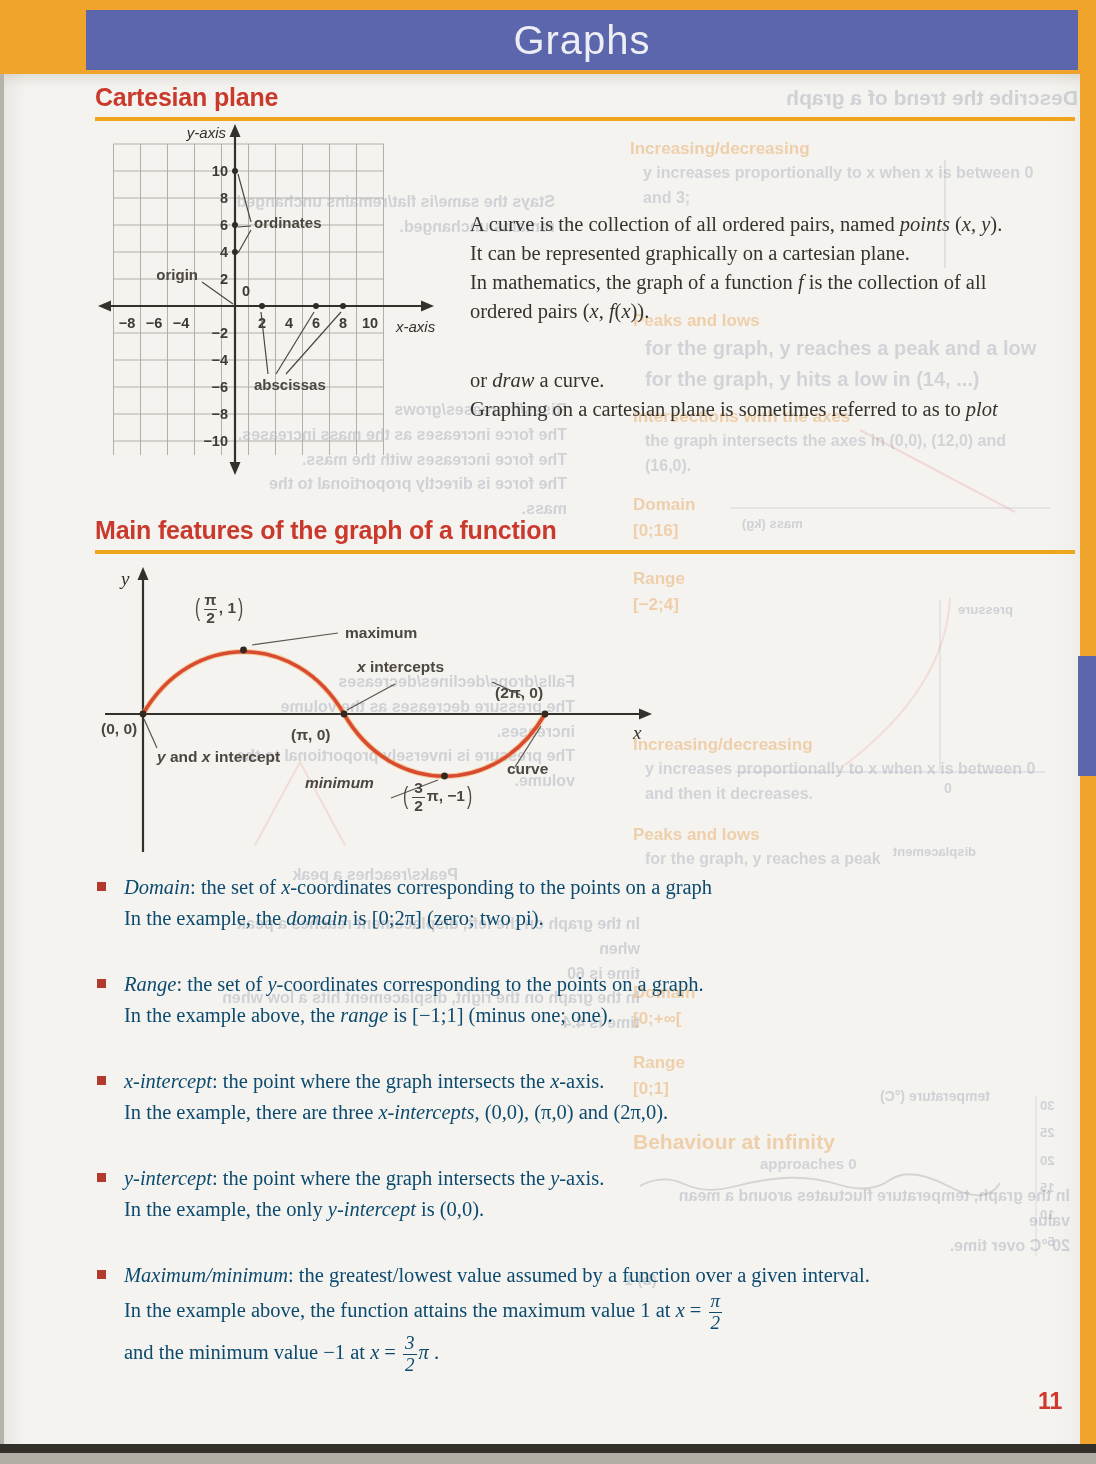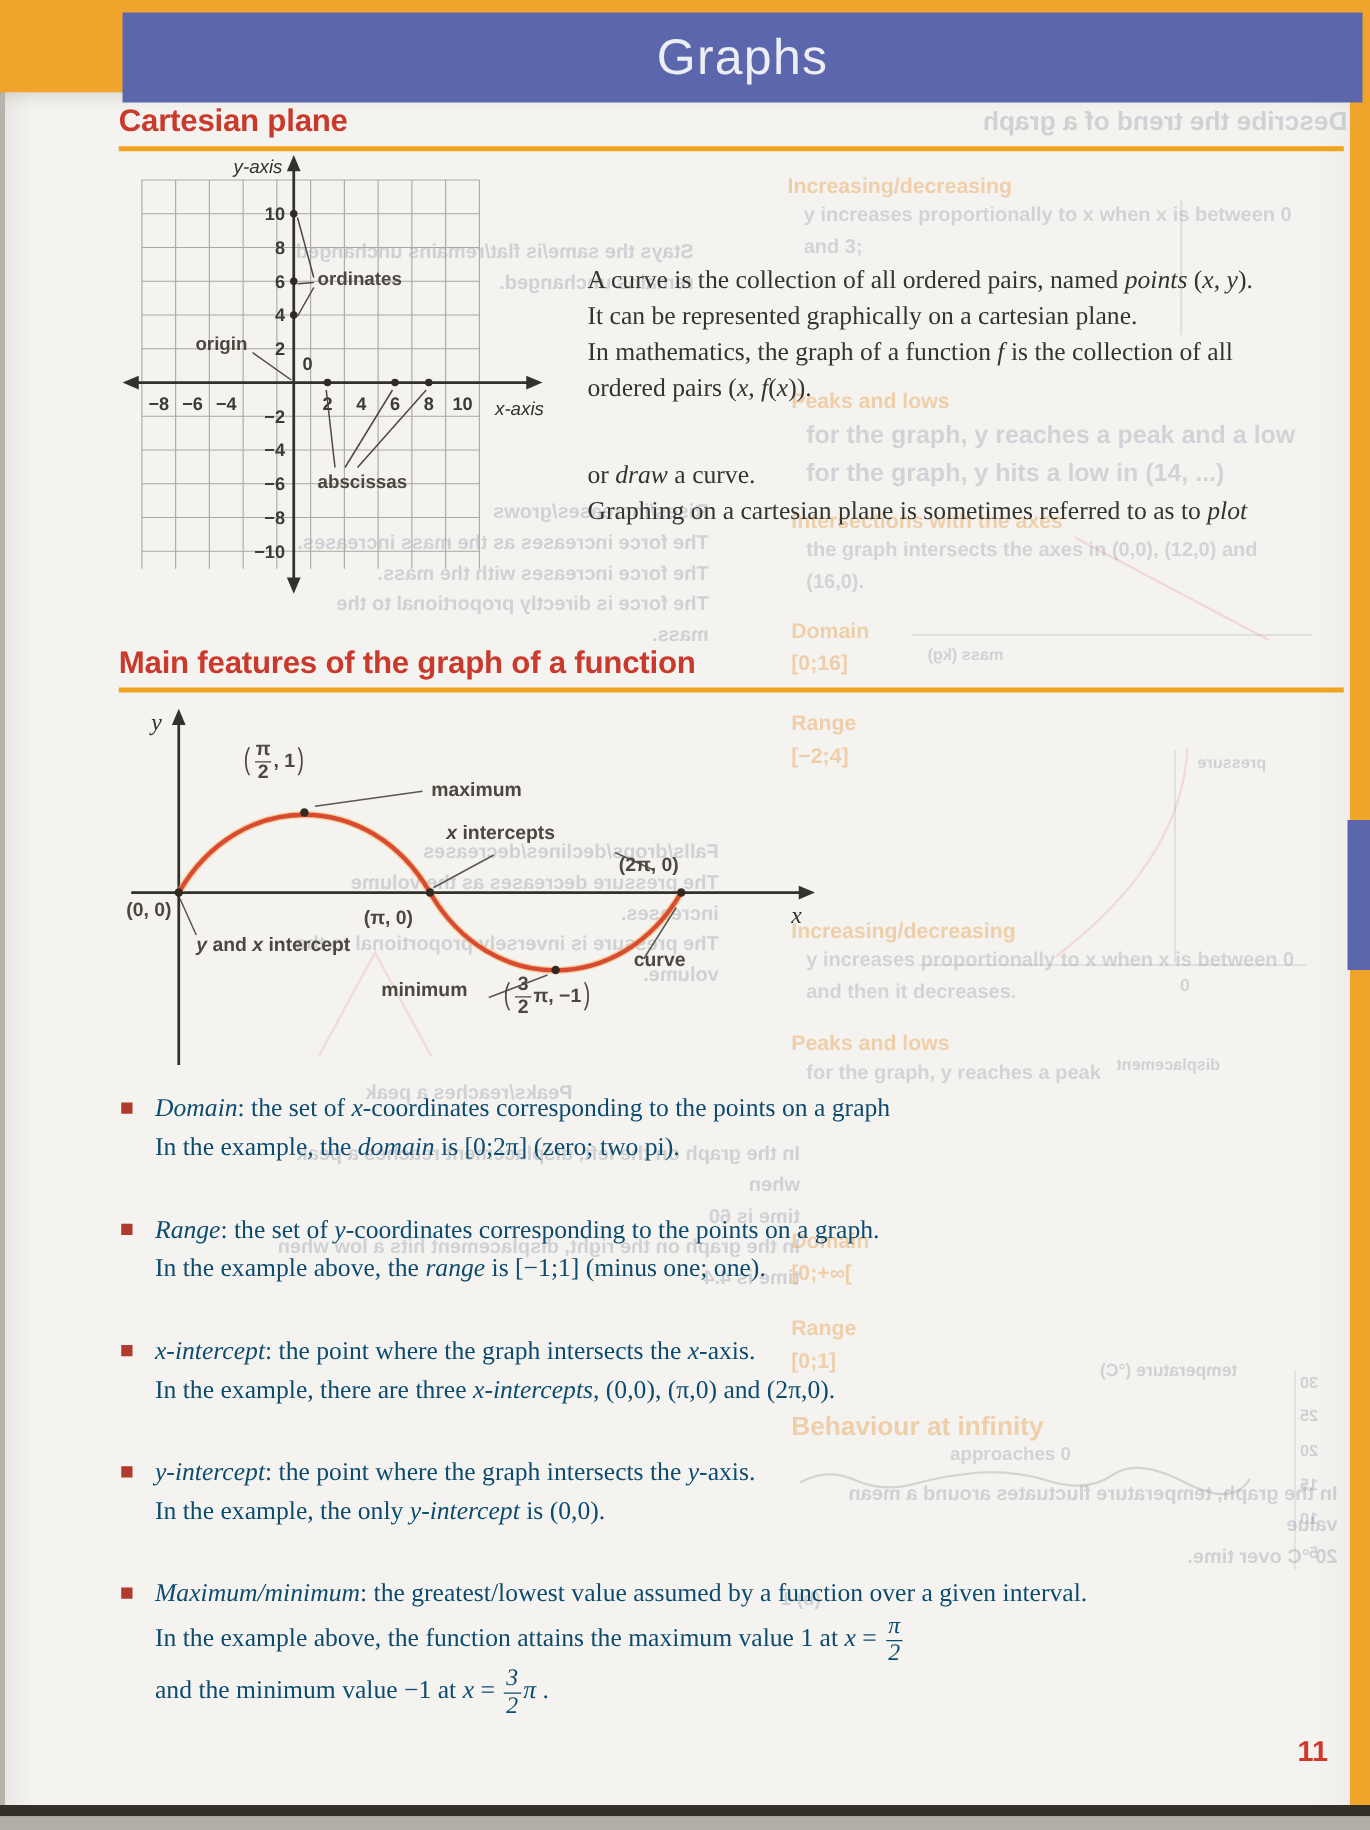--- a/index.html
+++ b/index.html
@@ -6,22 +6,22 @@
   .photo{position:relative;width:1096px;height:1464px;overflow:hidden;background:#b7b3ab;
          font-family:"Liberation Sans",sans-serif;}
   .orange-top{position:absolute;left:0;top:0;width:1096px;height:74px;background:#f0a42c;}
   .orange-right{position:absolute;left:1078px;top:0;width:18px;height:1450px;background:#f0a42c;}
   .page{position:absolute;left:4px;top:74px;width:1076px;height:1372px;
         background:linear-gradient(90deg,#e9e8e4 0,#f4f3f0 22px,#f4f3f0 97%,#efeeea 100%);
         box-shadow:inset 0 14px 14px -12px rgba(120,110,90,.25);}
   .bottom-dark{position:absolute;left:0;top:1444px;width:1096px;height:9px;background:#332f29;}
   .bottom-gray{position:absolute;left:0;top:1453px;width:1096px;height:11px;background:#b2aea6;}
 
-  .header-bar{position:absolute;left:86px;top:10px;width:992px;height:72px;background:#5b66ac;
-              display:flex;align-items:center;justify-content:center;margin-left:12px;}
+  .header-bar{position:absolute;left:86px;top:10px;width:992px;height:60px;background:#5b66ac;
+              display:flex;align-items:center;justify-content:center;}
   .header-bar span{color:#edeef4;font-size:40px;font-weight:400;letter-spacing:1px;}
 
   .sec-head{position:absolute;color:#c9392c;font-size:25px;font-weight:bold;letter-spacing:-.2px;}
   .sec-rule{position:absolute;height:4px;background:#f0a41e;width:980px;left:95px;}
 
   .intro{position:absolute;left:470px;top:210px;width:620px;color:#35332e;
          font-family:"Liberation Serif",serif;font-size:20.5px;line-height:29px;}
   .intro .para2{margin-top:40px;}
   .rline{display:block;white-space:pre-wrap;}
   .it{font-style:italic;}
@@ -267,21 +267,21 @@
     <div class="slabel" style="left:98px;top:30px;"><span class="bigp">(</span><span class="frac">
           <span>π</span>
           <span class="fd">2</span>
         </span><span>, 1</span><span class="bigp">)</span></div>
     <div class="slabel" style="left:250px;top:62px;">maximum</div>
     <div class="slabel" style="left:262px;top:96px;"><span class="it">x</span><span> intercepts</span></div>
     <div class="slabel scoord" style="left:400px;top:122px;">(2π, 0)</div>
     <div class="slabel scoord" style="left:6px;top:158px;">(0, 0)</div>
     <div class="slabel scoord" style="left:196px;top:164px;">(π, 0)</div>
     <div class="slabel" style="left:62px;top:186px;"><span class="it">y</span><span> and </span><span class="it">x</span><span> intercept</span></div>
-    <div class="slabel" style="left:210px;top:222px;">minimum</div>
+    <div class="slabel" style="left:210px;top:212px;font-style:italic;">minimum</div>
     <div class="slabel" style="left:306px;top:218px;"><span class="bigp">(</span><span class="frac">
           <span>3</span>
           <span class="fd">2</span>
         </span><span>π, −1</span><span class="bigp">)</span></div>
     <div class="slabel" style="left:412px;top:198px;">curve</div>
   </div>
 
   <div class="bullets" id="bullets">
       <div class="bitem">
         <div class="bsq"></div>

